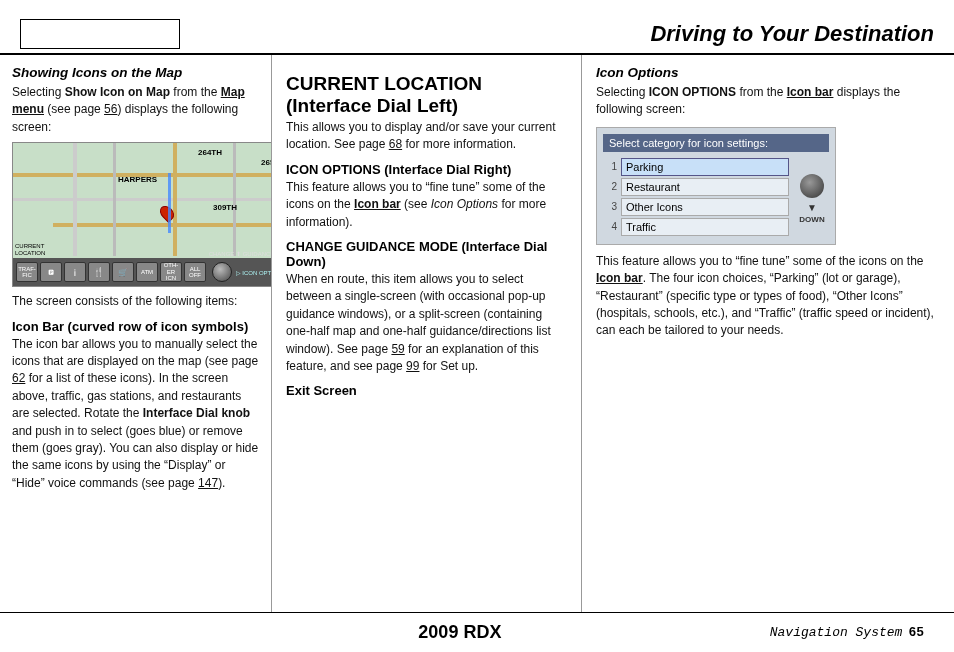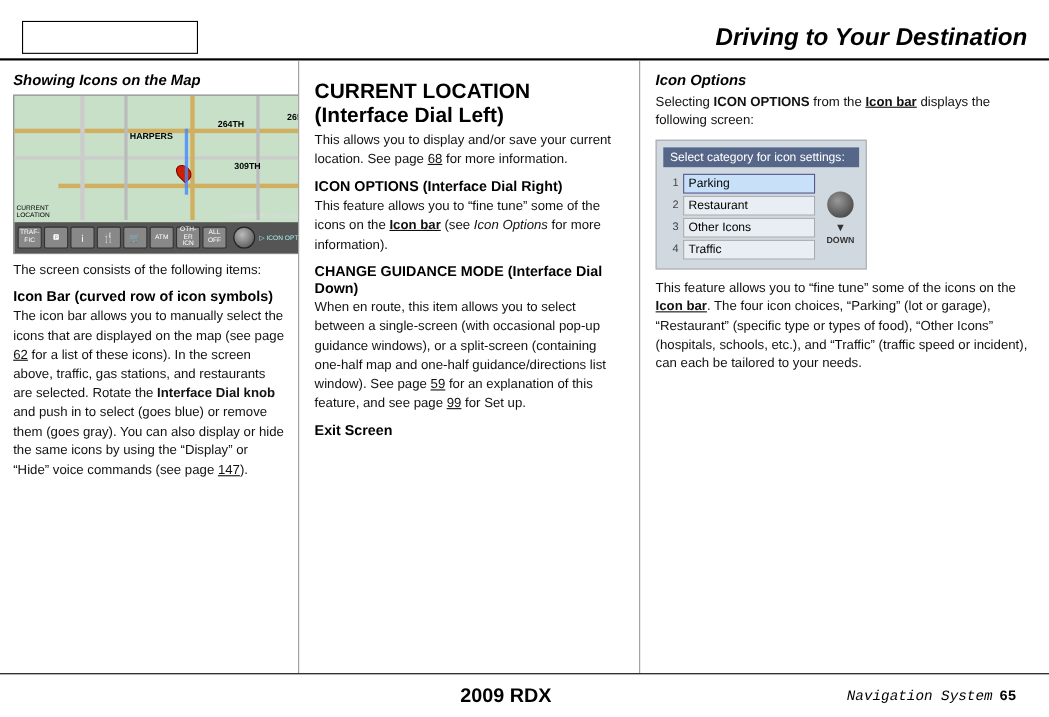--- a/index.html
+++ b/index.html
@@ -141,21 +141,21 @@
       font-size: 6px;
       color: #fff;
       line-height: 1.1;
       text-align: center;
     }
 
     
     .icon-options-box {
       border: 1px solid #aaa;
       background: #d0d8e0;
-      width: 192px;
+      width: 240px;
       margin: 8px 0;
       padding: 6px;
     }
     .icon-options-title {
       font-size: 11px;
       color: #fff;
       background: #556688;
       padding: 3px 6px;
       margin-bottom: 4px;
     }
@@ -243,33 +243,36 @@
 
 <div class="header-bar">
   <div class="header-box"></div>
   <div class="header-title">Driving to Your Destination</div>
 </div>
 
 <div class="content-area">
 
   <div class="col col-left">
     <div class="section-title">Showing Icons on the Map</div>
+    <div class="body-text">
+      <span>Selecting </span><span class="bold">Show Icon on Map</span><span> from the </span><span class="bold underline">Map menu</span><span> (see page </span><span class="underline">56</span><span>) displays the following screen:</span>
+    </div>
 
     <div class="map-image">
 
       <div class="map-road-h" style="top:30px;left:0;right:0;height:4px;background:#d0b060;"></div>
       <div class="map-road-h" style="top:55px;left:0;right:0;height:3px;background:#ccc;"></div>
       <div class="map-road-h" style="top:80px;left:40px;right:0;height:4px;background:#d0b060;"></div>
       <div class="map-road-v" style="left:60px;top:0;bottom:30px;width:4px;background:#ccc;"></div>
       <div class="map-road-v" style="left:100px;top:0;bottom:30px;width:3px;background:#bbb;"></div>
       <div class="map-road-v" style="left:160px;top:0;bottom:30px;width:4px;background:#d0b060;"></div>
       <div class="map-road-v" style="left:220px;top:0;bottom:30px;width:3px;background:#bbb;"></div>
 
       <div class="map-label" style="top:32px;left:105px;">HARPERS</div>
-      <div class="map-label" style="top:21px;left:185px;">264TH</div>
+      <div class="map-label" style="top:5px;left:185px;">264TH</div>
       <div class="map-label" style="top:15px;left:248px;">265T</div>
       <div class="map-label" style="top:60px;left:200px;">309TH</div>
 
       <div style="position:absolute;top:62px;left:148px;width:12px;height:16px;background:#cc2200;border-radius:50% 50% 50% 0;transform:rotate(-45deg);border:1px solid #880000;"></div>
 
       <div style="position:absolute;top:30px;left:155px;width:3px;height:60px;background:#4488ff;opacity:0.8;"></div>
 
       <div class="map-bottom-bar">
         <div class="map-btn">
             <span class="map-btn-text">TRAF-<br>FIC</span>

